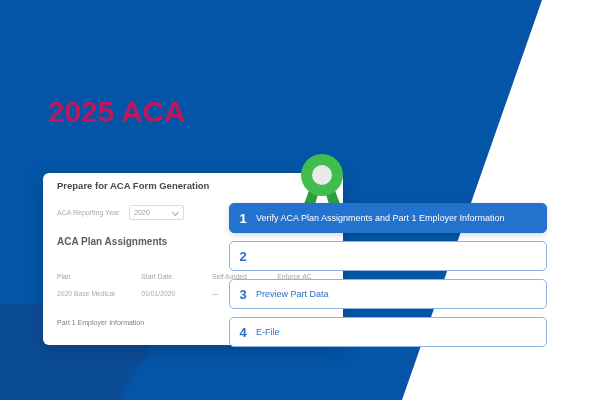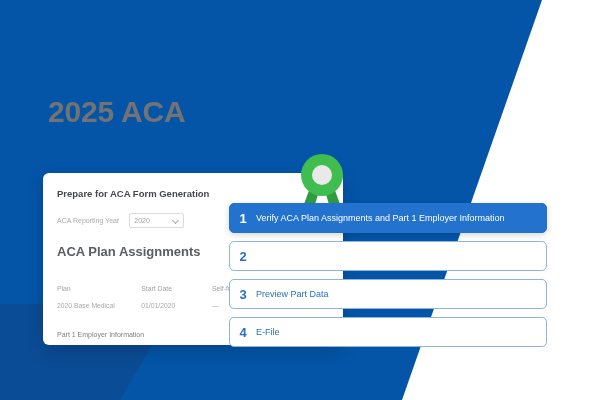--- a/index.html
+++ b/index.html
@@ -32,42 +32,42 @@
     background: #0455a8;
     
     clip-path: polygon(0 0, 542px 0, 402px 400px, 0 400px);
   }
 
   
   .headline {
     position: absolute;
     left: 48px;
     top: 52px;
-    color: #737373;
+    color: #be185d;
     font-size: 30px;
     font-weight: bold;
     line-height: 1.33;
     letter-spacing: -0.2px;
     white-space: pre-line;
   }
   .headline-line { display: block; }
 
   
   .app-card {
     position: absolute;
     left: 43px;
     top: 173px;
     width: 300px;
     height: 172px;
     background: #ffffff;
     border-radius: 6px;
     box-shadow: 0 6px 18px rgba(0,0,0,0.18);
     overflow: hidden;
   }
-  .card-inner { padding: 13px 14px; }
+  .card-inner { padding: 5px 14px; }
   .card-title {
     font-size: 9.5px;
     font-weight: bold;
     color: #44474b;
     margin: 2px 0 14px 0;
   }
   .field-row {
     display: flex;
     align-items: center;
     gap: 10px;
@@ -99,21 +99,21 @@
   .chev::after {
     content: "";
     position: absolute;
     left: 0; top: 0px;
     width: 4px; height: 4px;
     border-right: 1px solid #a8aaad;
     border-bottom: 1px solid #a8aaad;
     transform: rotate(45deg);
   }
   .section-title {
-    font-size: 13px;
+    font-size: 10px;
     font-weight: bold;
     color: #5a5d61;
     margin-bottom: 26px;
   }
   .tbl {
     width: 100%;
     border-collapse: collapse;
     table-layout: fixed;
   }
   .tbl th {

